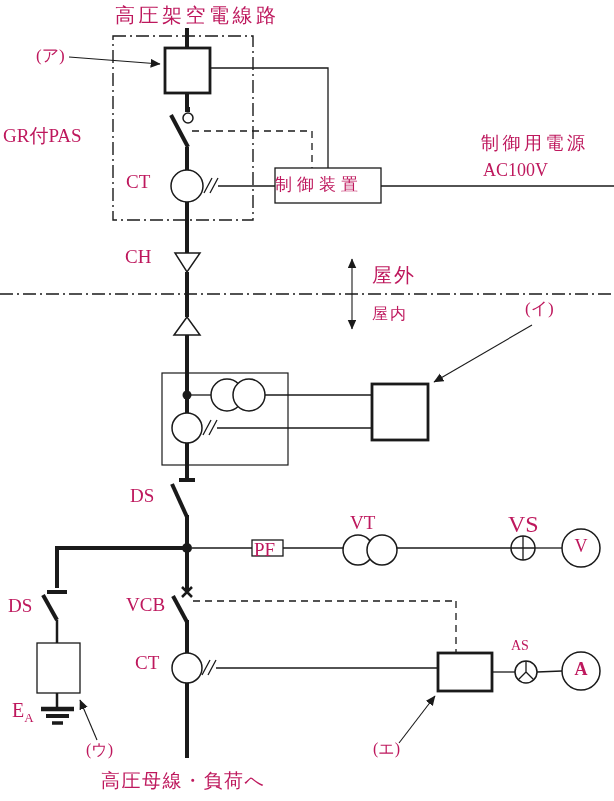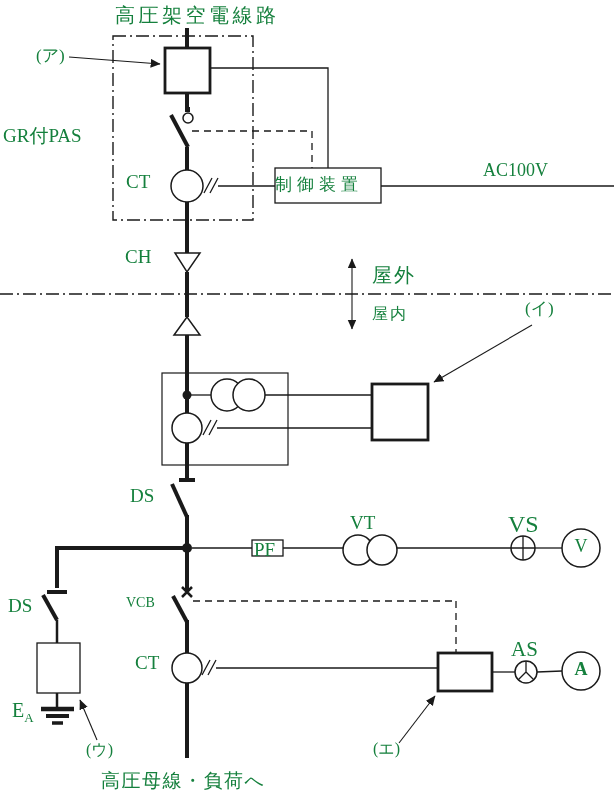--- a/index.html
+++ b/index.html
@@ -2,21 +2,21 @@
 <html><head>
 <meta charset="utf-8">
 <style>
   html,body{margin:0;padding:0;background:#ffffff;}
   #stage{
     position:relative;width:614px;height:801px;background:#ffffff;
     font-family:"Liberation Serif","DejaVu Serif",serif;color:#1a1a1a;
     overflow:hidden;
   }
   #wires{position:absolute;left:0;top:0;}
-  .lbl{position:absolute;white-space:nowrap;line-height:1.1;color:#15803d;}
+  .lbl{position:absolute;white-space:nowrap;line-height:1.1;color:#be185d;}
   .ctr{text-align:center;}
   
   .w   {stroke:#1a1a1a;fill:none;stroke-width:1.3px;}
   .w2  {stroke:#1a1a1a;fill:none;stroke-width:2.5px;}
   .thick{stroke:#1a1a1a;fill:none;stroke-width:4px;}
   .thin-dash {stroke:#1a1a1a;fill:none;stroke-width:1.3px;stroke-dasharray:7 5;}
   .dashdot   {stroke:#1a1a1a;fill:none;stroke-width:1.4px;stroke-dasharray:13 4 2 4;}
   .sym {stroke:#1a1a1a;fill:#ffffff;stroke-width:1.5px;}
   .boxbold{stroke:#1a1a1a;fill:#ffffff;stroke-width:2.8px;}
   .boxthin{stroke:#1a1a1a;fill:#ffffff;stroke-width:1.3px;}
@@ -130,40 +130,41 @@
   <div class="lbl" style="left:115px;top:4px;font-size:20px;letter-spacing:3.5px;">高圧架空電線路</div>
 
   <div class="lbl" style="left:36px;top:47px;font-size:17px;">(ア)</div>
 
   <div class="lbl" style="left:3px;top:126px;font-size:19px;">GR付PAS</div>
 
   <div class="lbl" style="left:126px;top:172px;font-size:19px;">CT</div>
 
   <div class="lbl ctr" style="left:275px;top:176px;width:82px;font-size:17px;letter-spacing:5px;">制御装置</div>
 
+  <div class="lbl" style="left:481px;top:134px;font-size:18px;letter-spacing:3.5px;">制御用電源</div>
   <div class="lbl" style="left:483px;top:161px;font-size:18px;">AC100V</div>
 
   <div class="lbl" style="left:125px;top:247px;font-size:19px;">CH</div>
 
   <div class="lbl" style="left:372px;top:264px;font-size:20px;letter-spacing:2px;">屋外</div>
   <div class="lbl" style="left:372px;top:305px;font-size:16px;letter-spacing:2px;">屋内</div>
 
   <div class="lbl" style="left:525px;top:300px;font-size:17px;">(イ)</div>
 
   <div class="lbl" style="left:130px;top:486px;font-size:19px;">DS</div>
 
   <div class="lbl" style="left:254px;top:540px;font-size:19px;">PF</div>
   <div class="lbl" style="left:350px;top:513px;font-size:19px;">VT</div>
   <div class="lbl" style="left:508px;top:511px;font-size:24px;">VS</div>
   <div class="lbl ctr" style="left:566px;top:537px;width:30px;font-size:18px;">V</div>
 
   <div class="lbl" style="left:8px;top:596px;font-size:19px;">DS</div>
-  <div class="lbl" style="left:126px;top:595px;font-size:14px;">VCB</div>
+  <div class="lbl" style="left:126px;top:595px;font-size:19px;">VCB</div>
   <div class="lbl" style="left:135px;top:653px;font-size:19px;">CT</div>
-  <div class="lbl" style="left:511px;top:638px;font-size:21px;">AS</div>
+  <div class="lbl" style="left:511px;top:638px;font-size:14px;">AS</div>
   <div class="lbl ctr" style="left:566px;top:660px;width:30px;font-size:18px;font-weight:600;">A</div>
 
   <div class="lbl" style="left:12px;top:699px;font-size:20px;"><span>E</span><sub style="font-size:13px;">A</sub></div>
 
   <div class="lbl" style="left:86px;top:741px;font-size:16px;">(ウ)</div>
   <div class="lbl" style="left:373px;top:740px;font-size:16px;">(エ)</div>
 
   <div class="lbl" style="left:101px;top:771px;font-size:19px;letter-spacing:1.5px;">高圧母線・負荷へ</div>
 
 </div>

